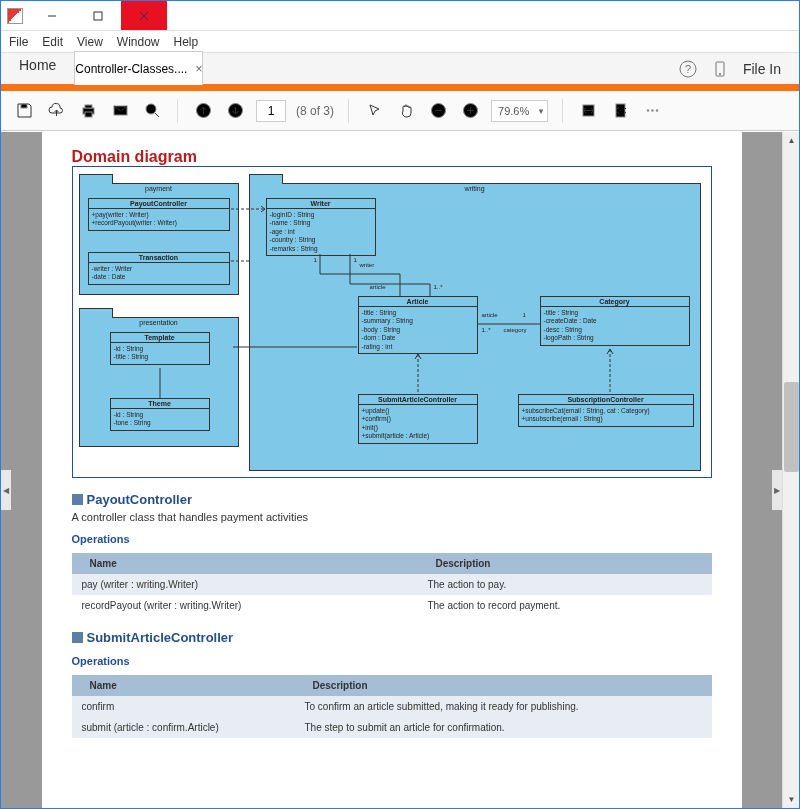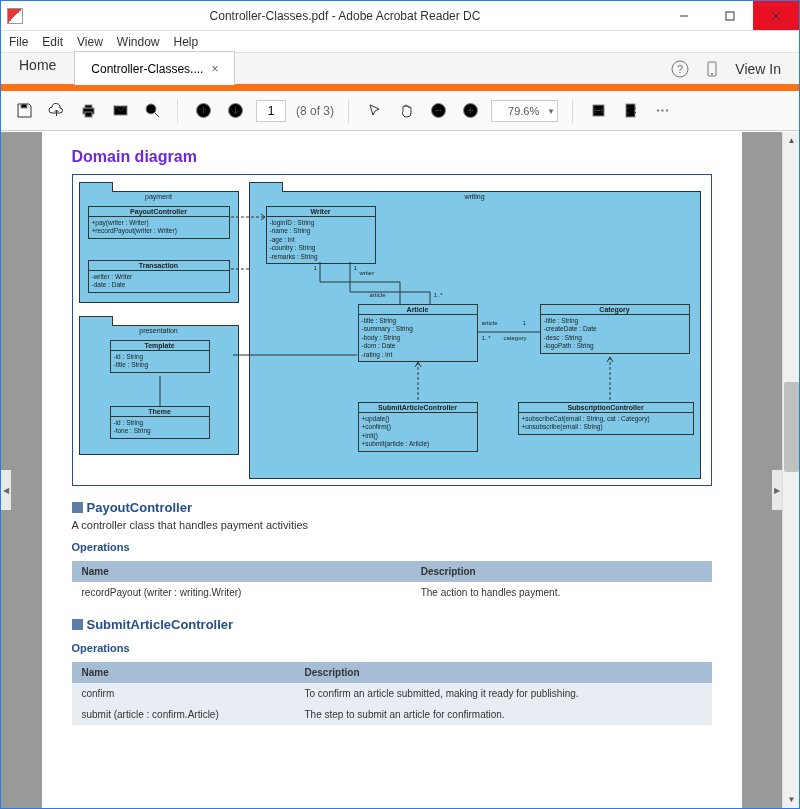--- a/index.html
+++ b/index.html
@@ -7,63 +7,62 @@
 .titlebar{height:30px;background:#fff;display:flex;align-items:center;position:relative;border-bottom:1px solid #e0e0e0}
 .titlebar-icon{width:16px;height:16px;margin:0 6px;background:linear-gradient(135deg,#e53935 50%,#fff 50%);border:1px solid #999}
 .titlebar-title{flex:1;text-align:center;font-size:12px;color:#333}
 .winbtns{display:flex;height:100%}
 .winbtn{width:46px;height:100%;display:flex;align-items:center;justify-content:center;font-size:10px}
 .winbtn.close{background:#e81123;color:#fff}
 .winbtn svg{width:10px;height:10px}
 .menubar{height:22px;display:flex;align-items:center;padding:0 8px;gap:14px;font-size:12px;color:#333;border-bottom:1px solid #e0e0e0}
 .tabbar{height:38px;background:#f5f5f5;display:flex;align-items:flex-end;border-bottom:7px solid #f97316;position:relative}
 .hometab{padding:0 18px;height:38px;display:flex;align-items:center;font-size:14px;color:#333}
-.doctab{background:#fff;border:1px solid #ccc;border-bottom:none;height:34px;display:flex;align-items:center;padding:0 16px;font-size:12px;gap:8px;margin-bottom:-1px}
+.doctab{background:#fff;border:1px solid #ccc;border-bottom:none;height:34px;display:flex;align-items:center;padding:0 0;font-size:12px;gap:8px;margin-bottom:-1px}
 .doctab-close{font-size:12px;color:#666}
 .tabbar-right{margin-left:auto;display:flex;align-items:center;gap:14px;padding-right:18px;height:100%}
 .signin{font-size:14px;color:#333}
 .iconbtn{width:18px;height:18px;display:flex;align-items:center;justify-content:center;color:#555}
 .toolbar{height:40px;display:flex;align-items:center;padding:0 12px;gap:10px;border-bottom:1px solid #ccc;background:#fafafa;font-size:12px;color:#555}
 .tb-sep{width:1px;height:24px;background:#ddd;margin:0 4px}
 .tb-icon{width:22px;height:22px;display:flex;align-items:center;justify-content:center;color:#555}
 .tb-icon svg{width:17px;height:17px}
 .pageinput{width:30px;height:22px;border:1px solid #ccc;text-align:center;font-size:12px}
 .pagelabel{font-size:12px;color:#666}
-.zoomsel{height:22px;border:1px solid #ccc;padding:0 18px 0 16px;font-size:11px;display:flex;align-items:center;position:relative;background:#fff}
+.zoomsel{height:22px;border:1px solid #ccc;padding:0 18px 0 6px;font-size:11px;display:flex;align-items:center;position:relative;background:#fff}
 .zoomsel::after{content:"▾";position:absolute;right:4px;font-size:9px;color:#666}
 .viewport{position:absolute;top:131px;left:0;right:17px;bottom:0;background:#999;display:flex;justify-content:center;overflow:hidden}
 .vscroll{position:absolute;top:131px;right:0;width:17px;bottom:0;background:#f0f0f0;border-left:1px solid #ddd}
 .vscroll-thumb{position:absolute;top:250px;width:15px;left:1px;height:90px;background:#c0c0c0;border-radius:2px}
 .vscroll-arrow{position:absolute;width:17px;height:17px;display:flex;align-items:center;justify-content:center;font-size:8px;color:#555}
 .page{background:#fff;width:700px;margin-top:0;padding:16px 30px;min-height:100%;font-size:10px;color:#333}
-.doc-title{color:#6d28d9;font-size:16px;font-weight:bold;margin-bottom:8px}
+.doc-title{color:#b91c1c;font-size:16px;font-weight:bold;}
 .diagram{border:1px solid #244f8b;background:#fff;height:312px;position:relative;font-size:7px;color:#222}
 .pkg{position:absolute;background:#7fc8e8;border:1px solid #333}
 .pkg-tab{position:absolute;top:-10px;left:-1px;width:34px;height:10px;background:#7fc8e8;border:1px solid #333;border-bottom:none}
 .pkg-name{text-align:center;font-size:7px;padding:1px 0}
 .cls{position:absolute;background:#7fc8e8;border:1px solid #333}
 .cls-name{text-align:center;font-weight:bold;border-bottom:1px solid #333;padding:1px;font-size:7px}
 .cls-body{padding:2px 3px;font-size:6.5px;line-height:1.3}
 .sec-icon{display:inline-block;width:11px;height:11px;background:#5b7da6;margin-right:4px;vertical-align:-1px}
 .sec-title{color:#244f8b;font-size:13px;font-weight:bold;margin-top:14px}
 .sec-desc{font-size:11px;margin-top:4px}
 .sec-sub{color:#244f8b;font-size:11px;font-weight:bold;margin-top:10px;margin-bottom:8px}
 .optable{width:100%;border-collapse:collapse;font-size:10px}
-.optable th{background:#a6bdd6;text-align:left;padding:5px 10px;font-weight:bold}
+.optable th{background:#a6bdd6;text-align:left;padding:5px 18px;font-weight:bold}
 .optable td{padding:5px 10px}
 .optable tr.odd td{background:#e8edf3}
 .pane-arrow{position:absolute;top:50%;width:10px;height:40px;background:#e8e8e8;display:flex;align-items:center;justify-content:center;font-size:8px;color:#666}
 svg line,svg path{stroke:#333;stroke-width:1;fill:none}
 </style>
 </head>
 <body>
 
 <div class="titlebar">
   <div class="titlebar-icon"></div>
-  <div class="titlebar-title">Controller-Classes.pdf - Adobe Acrobat Reader DC</div>
   <div class="winbtns">
     <div class="winbtn">
         <svg viewBox="0 0 10 10">
           <line x1="1" y1="5" x2="9" y2="5" stroke="#333"></line>
         </svg>
       </div>
     <div class="winbtn">
         <svg viewBox="0 0 10 10">
           <rect x="1" y="1" width="8" height="8" fill="none" stroke="#333"></rect>
         </svg>
@@ -97,21 +96,21 @@
           <circle cx="9" cy="9" r="8" fill="none" stroke="#777"></circle>
           <text x="9" y="13" text-anchor="middle" font-size="11" fill="#777">?</text>
         </svg>
       </span>
     <span class="iconbtn">
         <svg viewBox="0 0 18 18">
           <rect x="5" y="2" width="8" height="14" rx="1" fill="none" stroke="#777"></rect>
           <line x1="8" y1="14" x2="10" y2="14" stroke="#777"></line>
         </svg>
       </span>
-    <span class="signin">View In</span>
+    <span class="signin">File In</span>
   </div>
 </div>
 
 <div class="toolbar">
   <span class="tb-icon">
       <svg viewBox="0 0 17 17">
         <path d="M2 2h11l2 2v11H2z" stroke="#888"></path>
         <rect x="5" y="2" width="6" height="4" stroke="#888"></rect>
       </svg>
     </span>
@@ -318,23 +317,27 @@
 
     <div class="sec-title"><span class="sec-icon"></span><span>PayoutController</span></div>
     <div class="sec-desc">A controller class that handles payment activities</div>
     <div class="sec-sub">Operations</div>
     <table class="optable">
       <tbody>
           <tr>
             <th>Name</th>
             <th>Description</th>
           </tr>
+      <tr class="odd">
+            <td>pay (writer : writing.Writer)</td>
+            <td>The action to pay.</td>
+          </tr>
       <tr>
             <td>recordPayout (writer : writing.Writer)</td>
-            <td>The action to handles payment.</td>
+            <td>The action to record payment.</td>
           </tr>
     </tbody>
       </table>
 
     <div class="sec-title"><span class="sec-icon"></span><span>SubmitArticleController</span></div>
     <div class="sec-sub">Operations</div>
     <table class="optable">
       <tbody>
           <tr>
             <th>Name</th>

